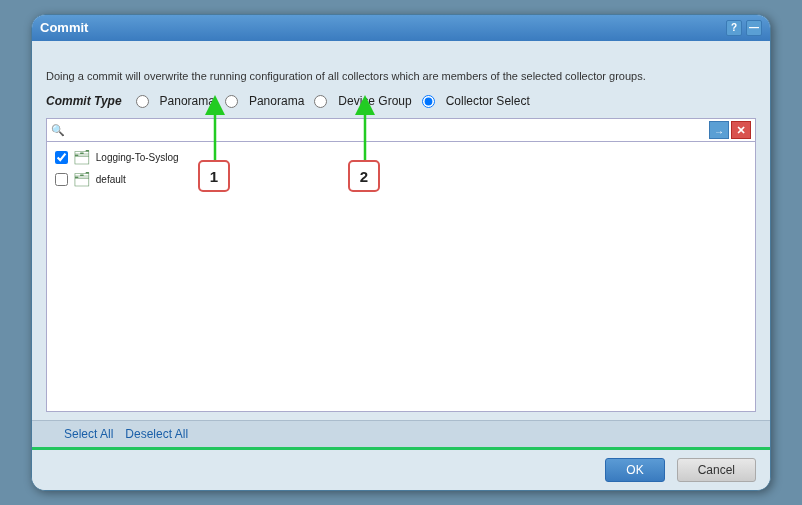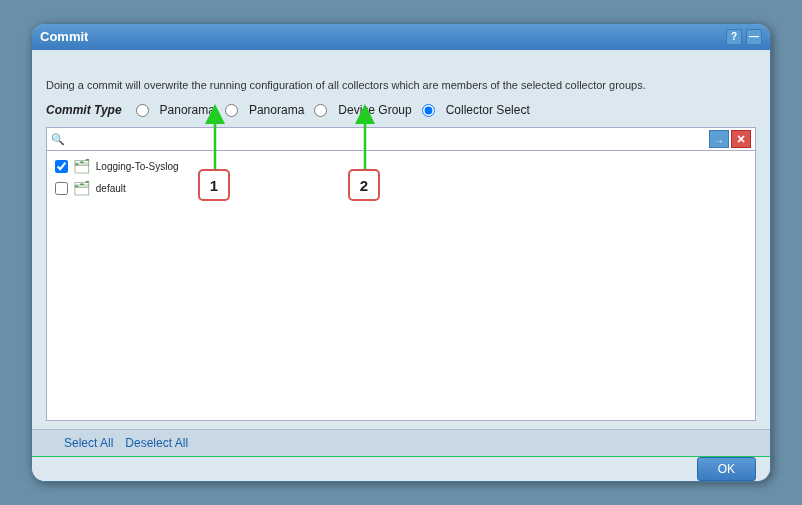--- a/index.html
+++ b/index.html
@@ -166,22 +166,22 @@
       gap: 12px;
     }
     .footer-link {
       font-size: 12px;
       color: #1a5fa8;
       cursor: pointer;
       text-decoration: none;
     }
     .button-bar {
       background: #dce8f0;
-      border-top: 1px solid #22c55e;
-      padding: 0 14px;
+      border-top: 3px solid #22c55e;
+      padding: 8px 14px;
       display: flex;
       justify-content: flex-end;
       gap: 12px;
     }
     .btn {
       padding: 4px 20px;
       font-size: 12px;
       border-radius: 3px;
       cursor: pointer;
       border: 1px solid;
@@ -306,14 +306,15 @@
     </div>
   </div>
 
   <div class="footer-bar">
     <a class="footer-link">Select All</a>
     <a class="footer-link">Deselect All</a>
   </div>
 
   <div class="button-bar">
     <button class="btn btn-ok">OK</button>
+    <button class="btn btn-cancel">Cancel</button>
   </div>
 </div>
 
 </body></html>

